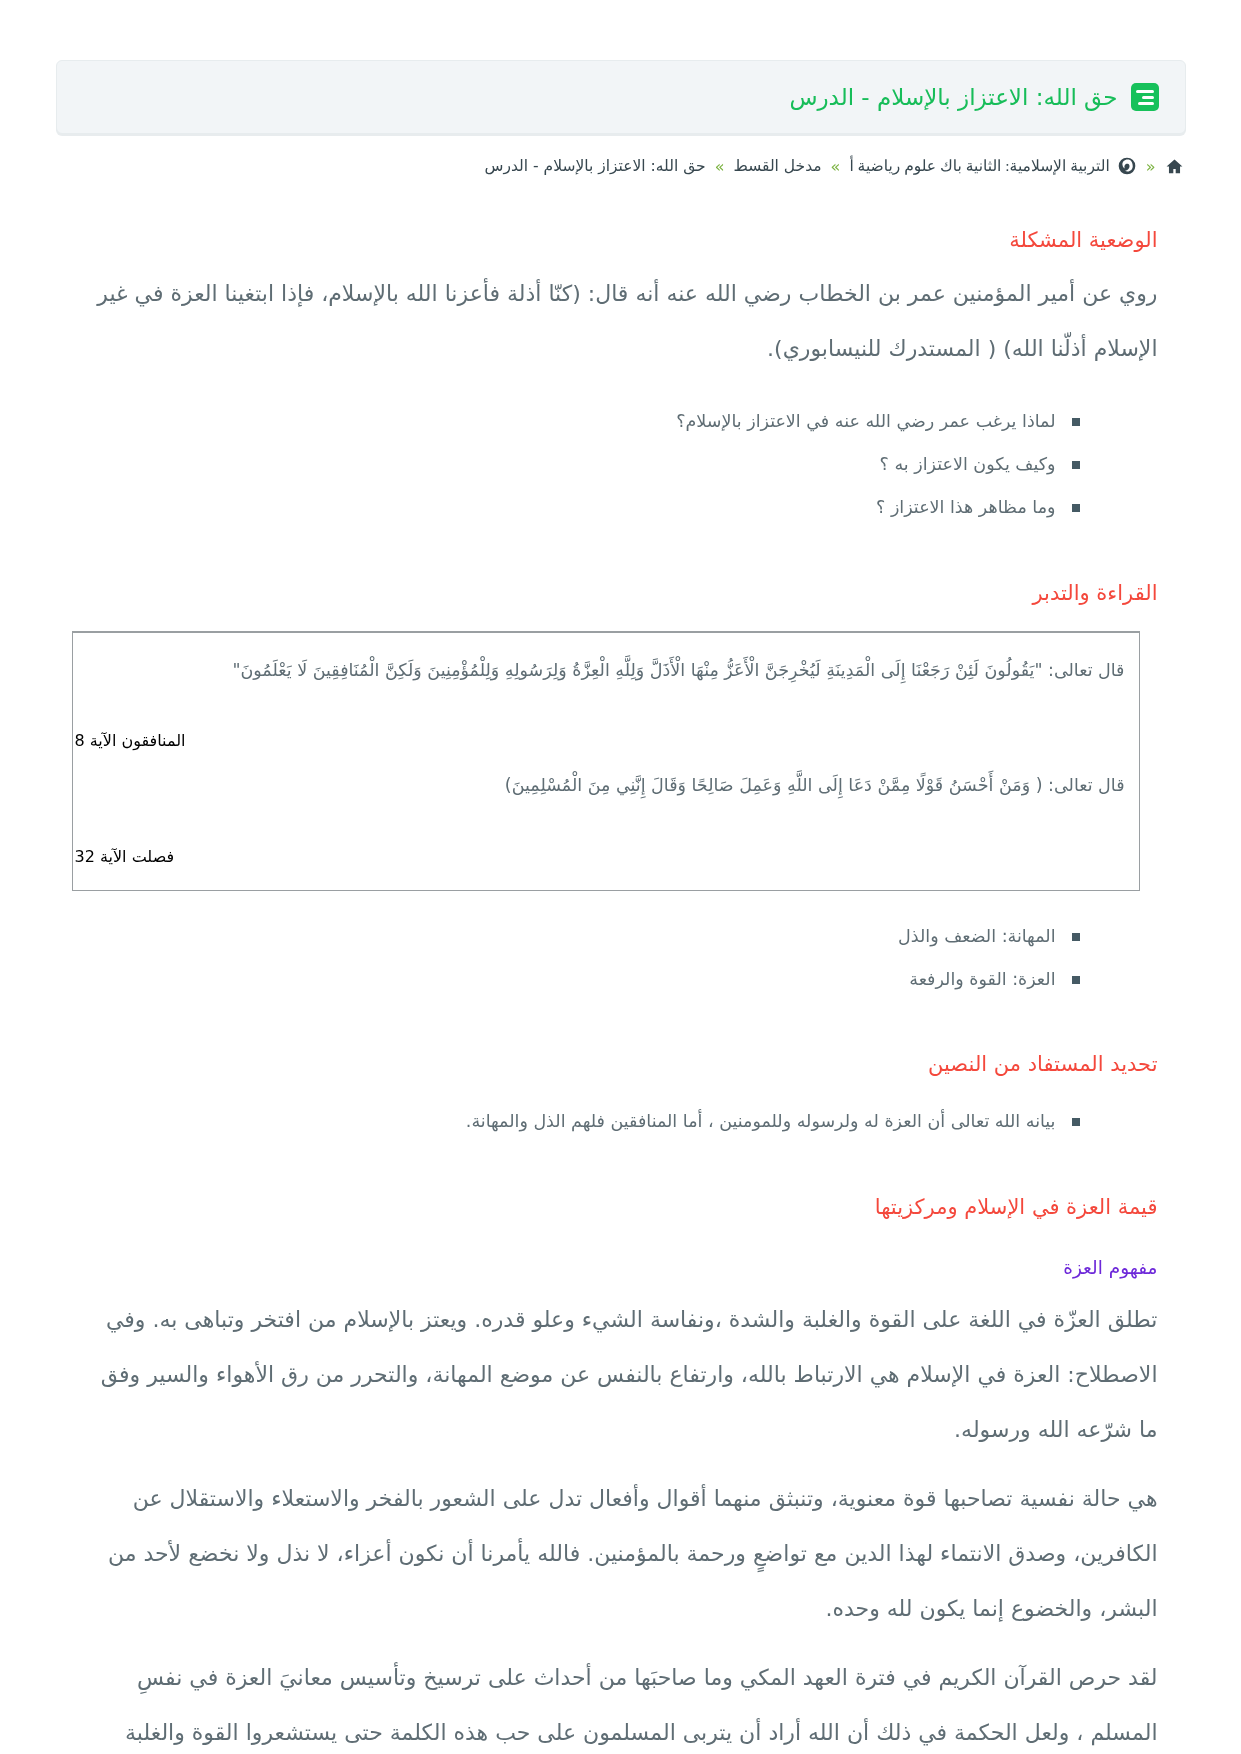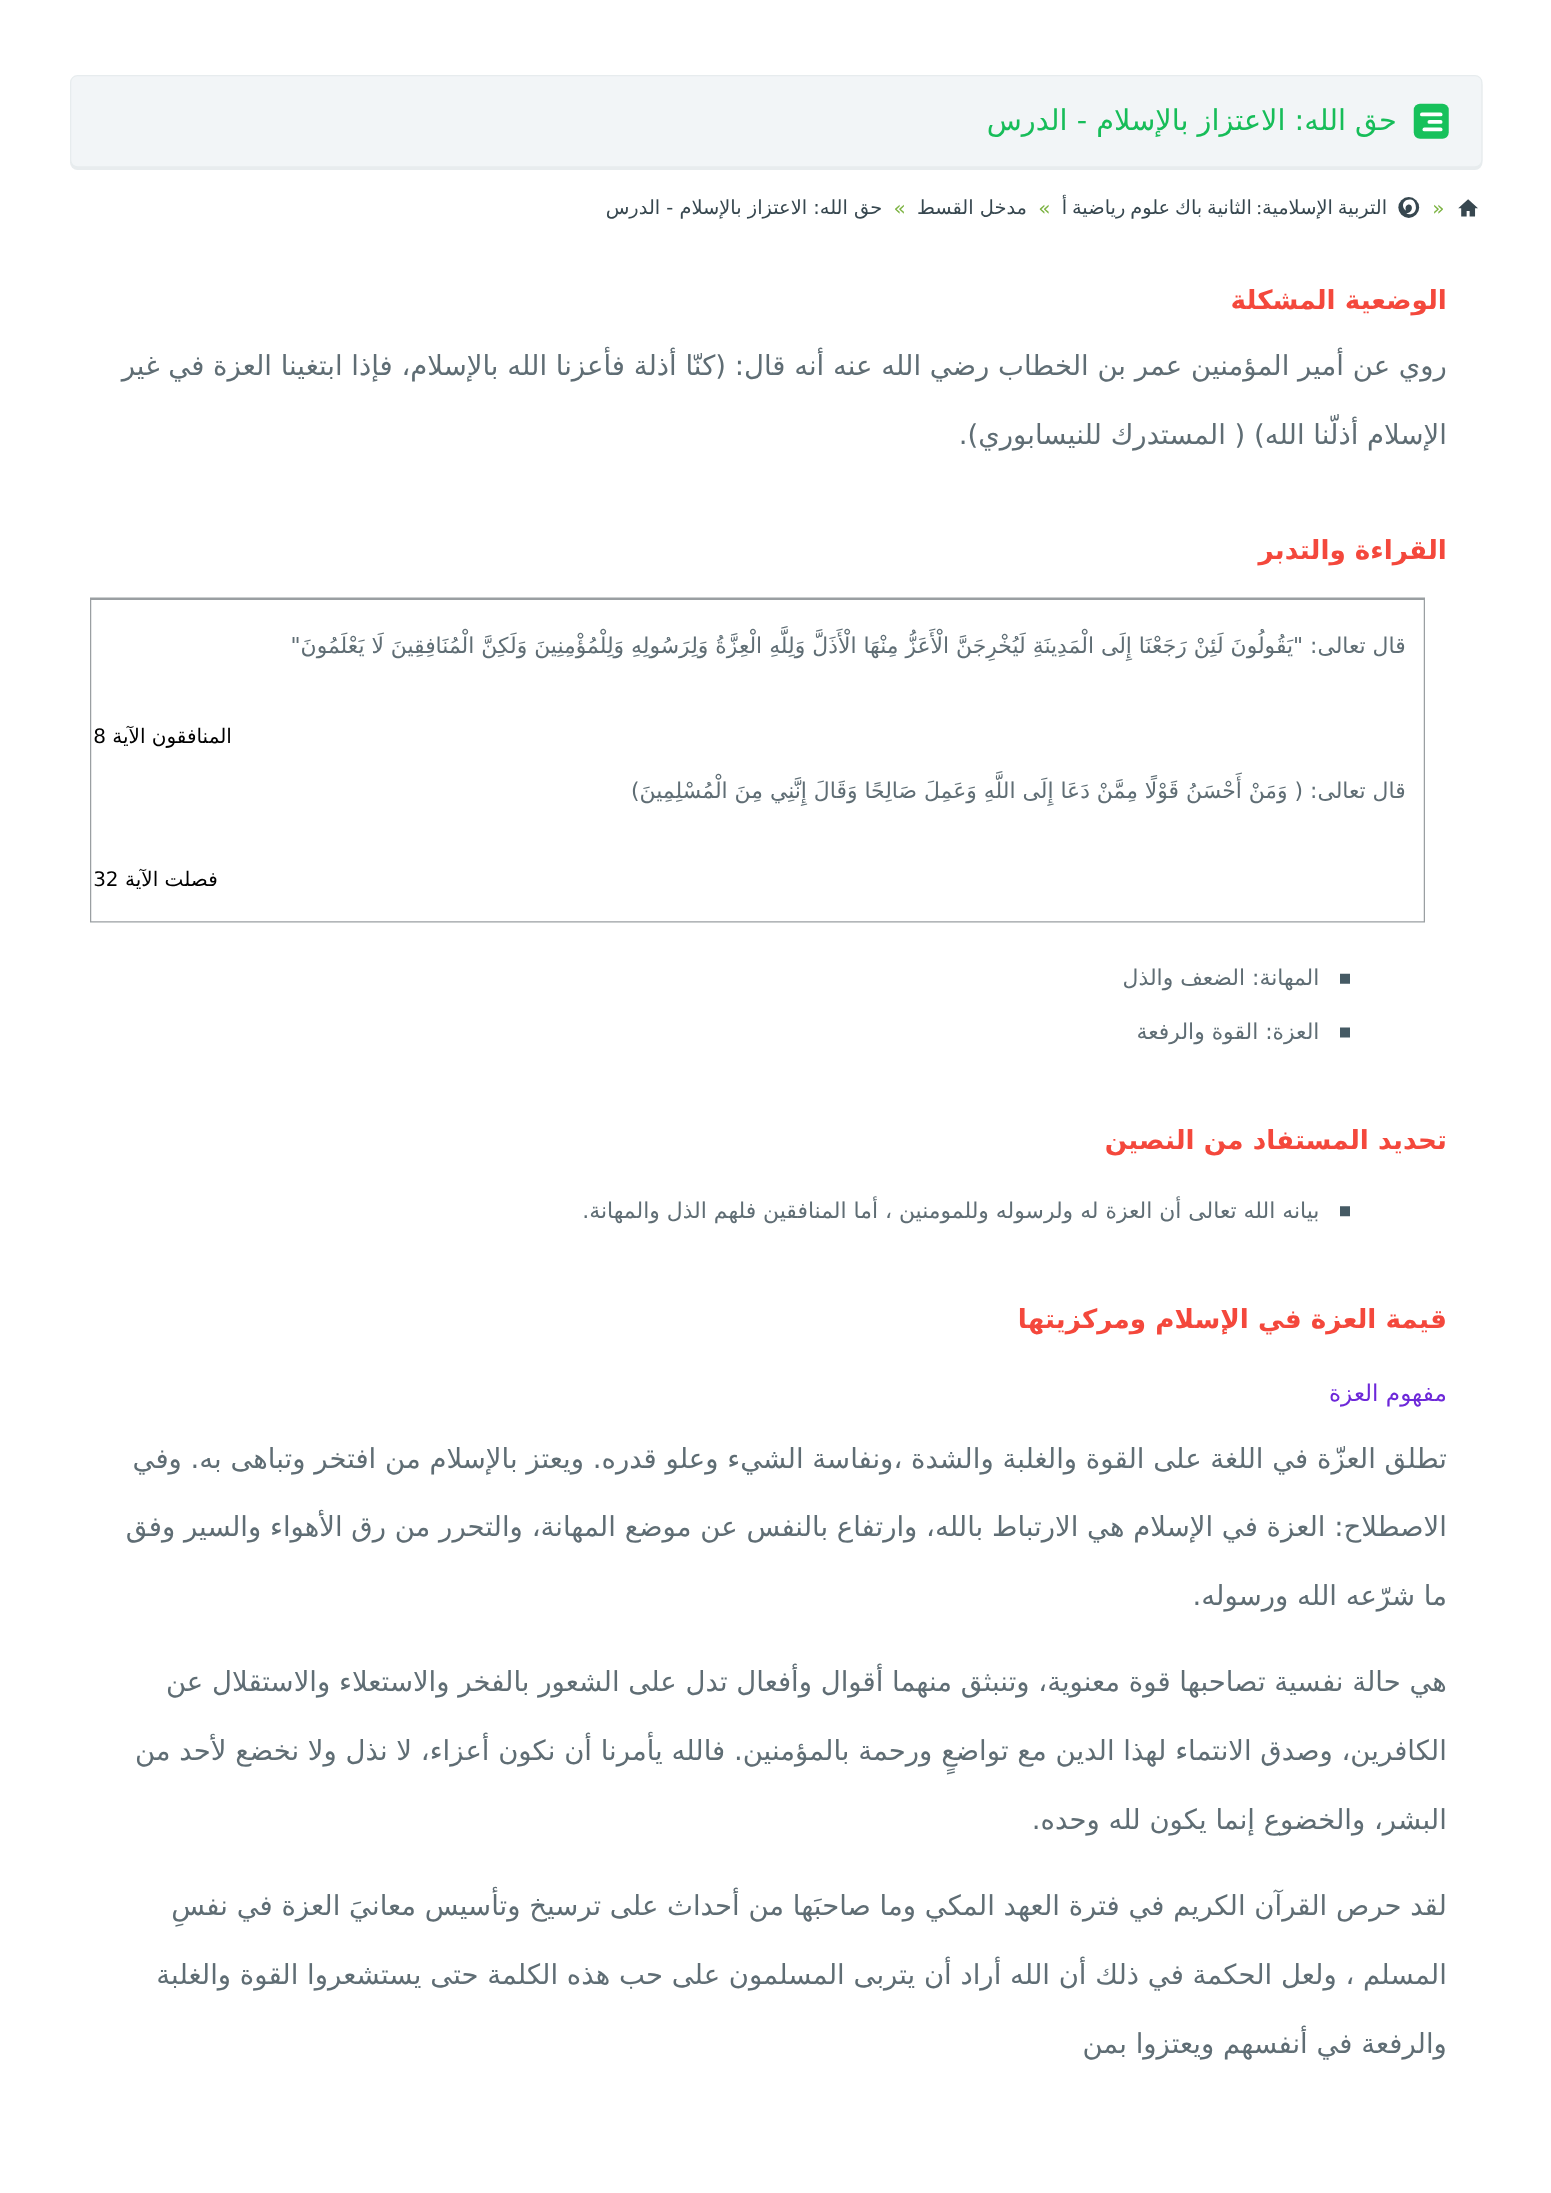--- a/index.html
+++ b/index.html
@@ -52,21 +52,21 @@
   .breadcrumb a { color: #37474f; text-decoration: none; cursor: pointer; }
   .crumb-sep { color: #7cb342; font-size: 16px; }
   .crumb-first { display: inline-flex; align-items: center; gap: 7px; font-family: Liberation Serif, serif; }
   .home-link { display: inline-flex; align-items: center; }
 
   
   .content { padding: 0 28px; }
   h2.sec {
     color: #f4483c;
     font-size: 21px;
-    font-weight: 700;
+    font-weight: 400;
     margin: 52px 0 12px;
   }
   h3.sub {
     color: #6d28d9;
     font-size: 18.5px;
     font-weight: 400;
     margin: 38px 0 6px;
   }
   p.body-text {
     color: #5f6d74;
@@ -152,20 +152,25 @@
     <span class="crumb-sep">»</span>
     <a>مدخل القسط</a>
     <span class="crumb-sep">»</span>
     <a>حق الله: الاعتزاز بالإسلام - الدرس</a>
   </nav>
 
   <div class="content">
 
     <h2 class="sec">الوضعية المشكلة</h2>
     <p class="body-text">روي عن أمير المؤمنين عمر بن الخطاب رضي الله عنه أنه قال: (كنّا أذلة فأعزنا الله بالإسلام، فإذا ابتغينا العزة في غير الإسلام أذلّنا الله) ( المستدرك للنيسابوري).</p>
+    <ul class="sq">
+      <li>لماذا يرغب عمر رضي الله عنه في الاعتزاز بالإسلام؟</li>
+      <li>وكيف يكون الاعتزاز به ؟</li>
+      <li>وما مظاهر هذا الاعتزاز ؟</li>
+    </ul>
 
     <h2 class="sec">القراءة والتدبر</h2>
     <div class="quote-box">
       <p class="quote">قال تعالى: "يَقُولُونَ لَئِنْ رَجَعْنَا إِلَى الْمَدِينَةِ لَيُخْرِجَنَّ الْأَعَزُّ مِنْهَا الْأَذَلَّ وَلِلَّهِ الْعِزَّةُ وَلِرَسُولِهِ وَلِلْمُؤْمِنِينَ وَلَكِنَّ الْمُنَافِقِينَ لَا يَعْلَمُونَ"</p>
       <p class="ref">المنافقون الآية 8</p>
       <p class="quote">قال تعالى: ( وَمَنْ أَحْسَنُ قَوْلًا مِمَّنْ دَعَا إِلَى اللَّهِ وَعَمِلَ صَالِحًا وَقَالَ إِنَّنِي مِنَ الْمُسْلِمِينَ)</p>
       <p class="ref" style="margin-bottom:0;">فصلت الآية 32</p>
     </div>
 
     <ul class="sq">

